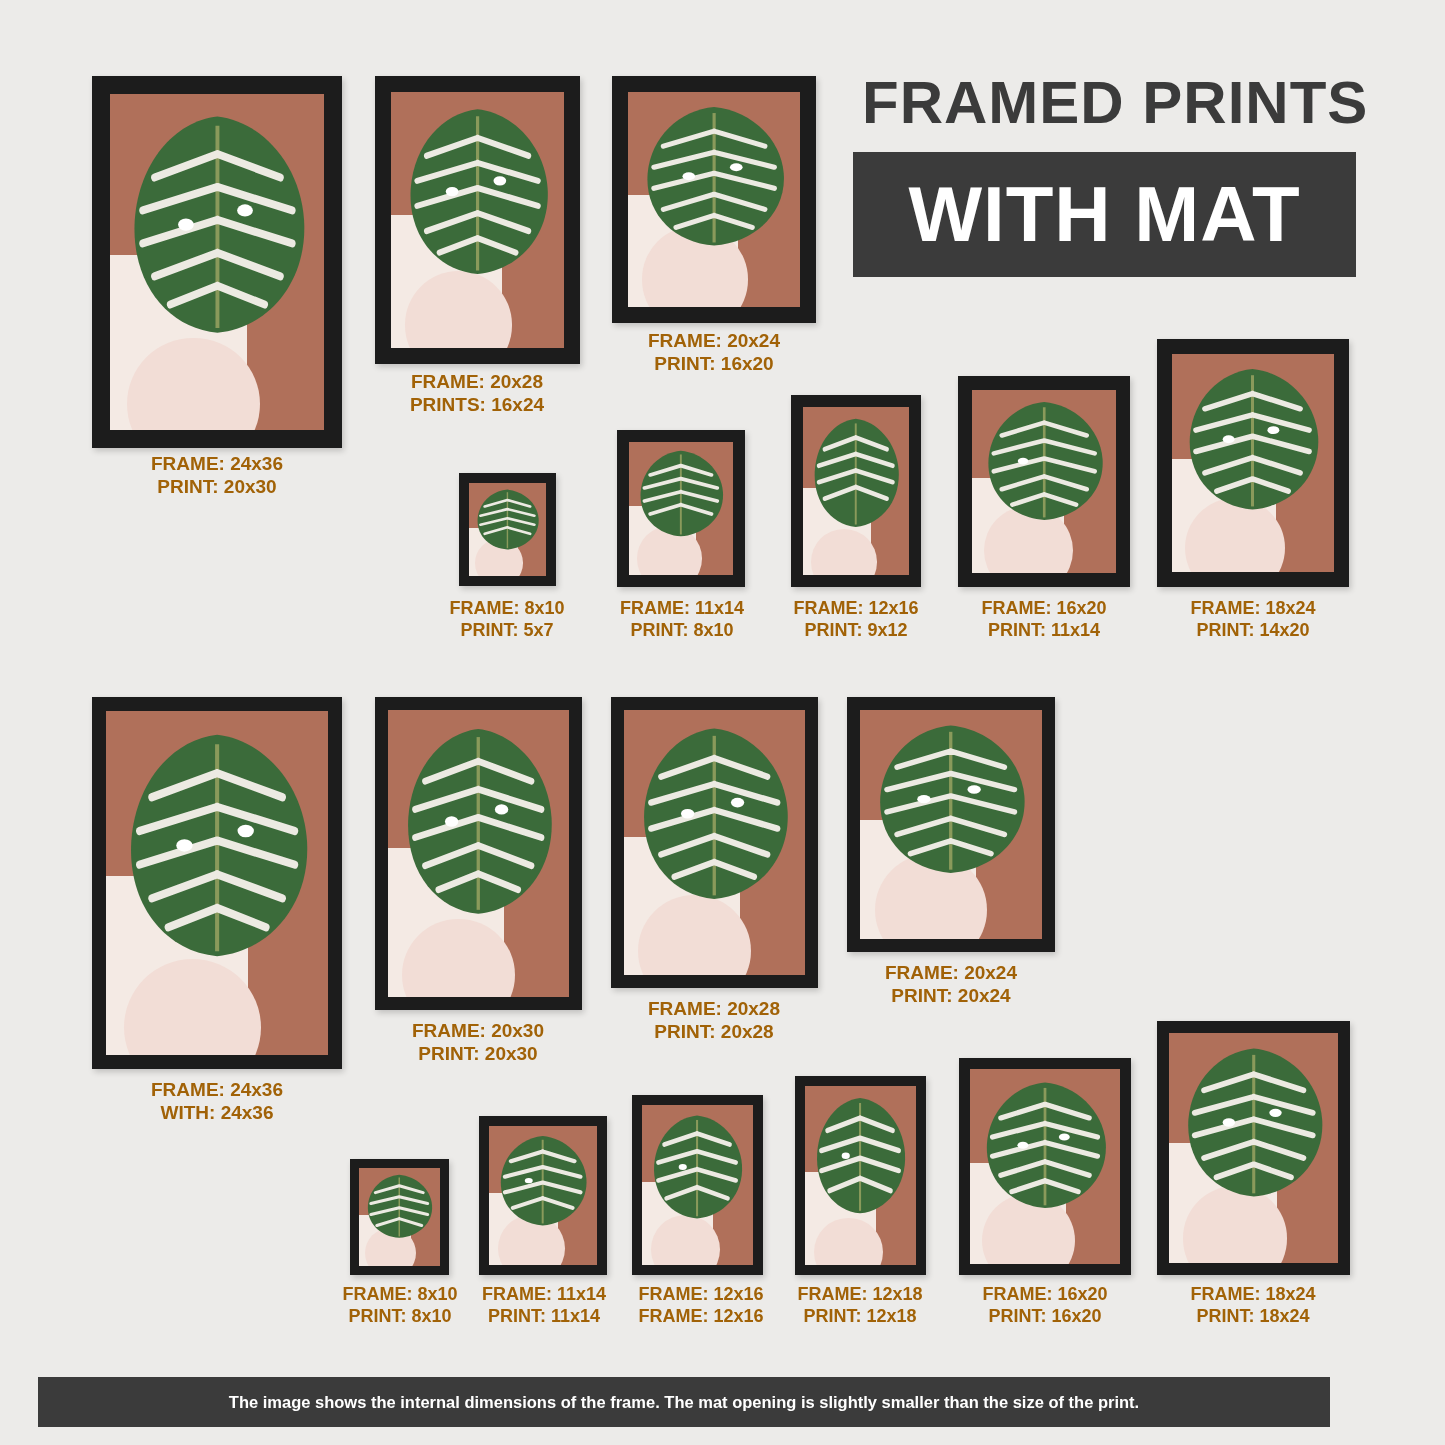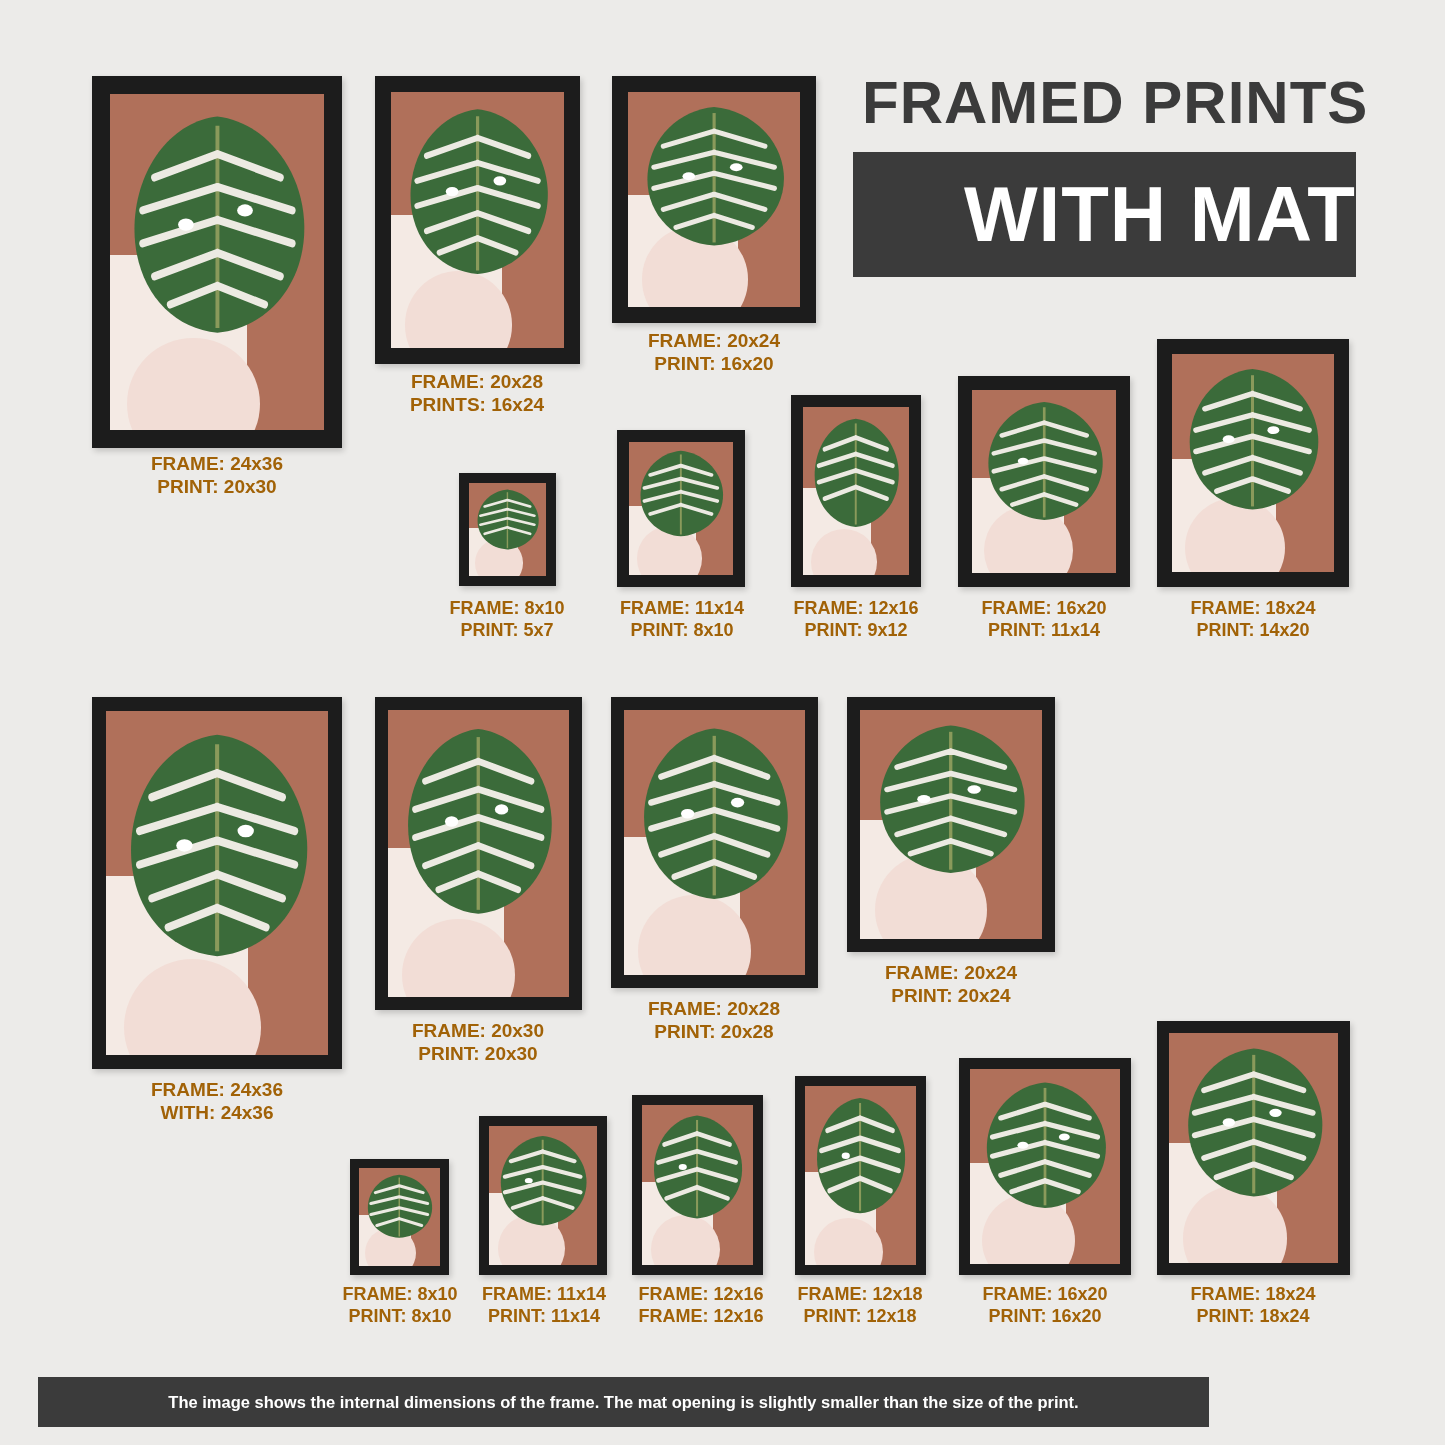--- a/index.html
+++ b/index.html
@@ -20,21 +20,21 @@
     letter-spacing:1px;
     white-space:nowrap;
   }
   .title-band{
     position:absolute;
     background:#3b3b3b;
     color:#ffffff;
     font-weight:bold;
     display:flex;
     align-items:center;
-    justify-content:flex-end;
+    justify-content:center;
     letter-spacing:1px;
     white-space:nowrap;
   }
   .title-band.two-line{
     flex-direction:column;
     line-height:1.0;
     align-items:flex-start;
     padding-left:28px;
     justify-content:center;
   }
@@ -92,21 +92,21 @@
     font-weight:bold;
     color:#a16207;
     line-height:1.22;
     white-space:nowrap;
   }
 
   
   .footer{
     position:absolute;
     left:38px;bottom:18px;
-    width:1171px;height:50px;
+    width:1292px;height:50px;
     background:#3b3b3b;
     color:#ffffff;
     display:flex;align-items:center;justify-content:center;
     font-weight:bold;font-size:16.5px;
     text-align:center;
   }
 </style>
 </head>
 <body>
 

